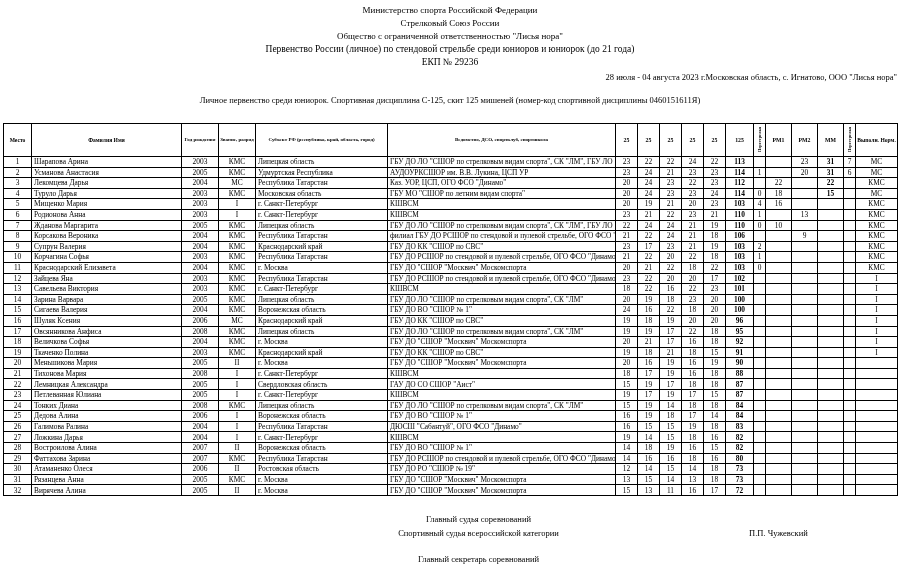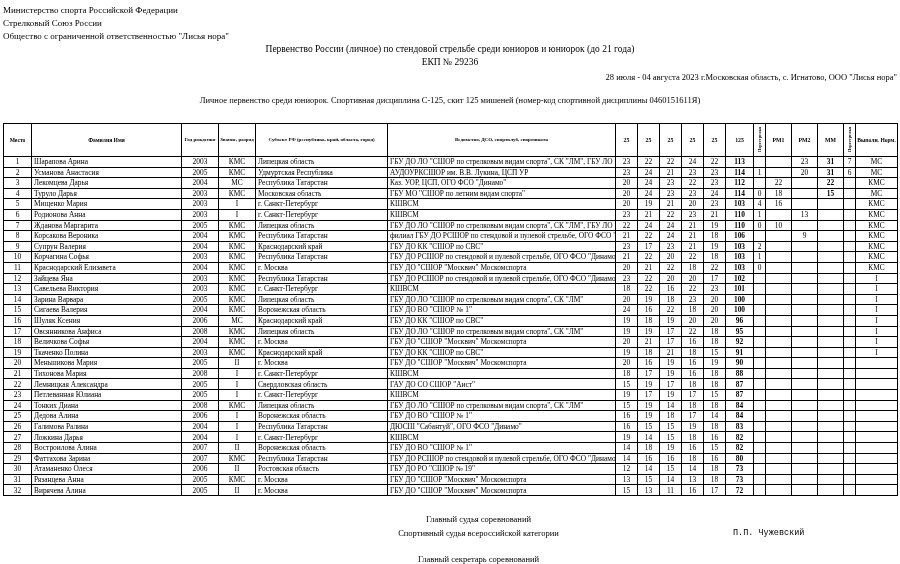--- a/index.html
+++ b/index.html
@@ -1,34 +1,34 @@
 <!DOCTYPE html>
 <html><head>
 <meta charset="utf-8">
 <style>
   html,body{margin:0;padding:0;background:#fff;color:#000;}
   body{width:900px;height:564px;font-family:"Liberation Serif", serif;overflow:hidden;}
   .doc{padding:4px 3px 0 3px;}
-  .hline{font-size:9px;line-height:13px;text-align:left;}
+  .hline{font-size:9px;line-height:13px;text-align:center;}
   .title-line{font-size:9.5px;font-weight:normal;line-height:13px;text-align:center;}
   .meta-row{display:flex;justify-content:flex-end;font-size:8.5px;margin-top:3px;}
   .caption{text-align:center;font-size:8.5px;margin-top:13px;margin-bottom:18px;}
   table.results{border-collapse:collapse;width:894px;table-layout:fixed;}
   .results th,.results td{border:1px solid #000;overflow:hidden;}
   .results th{font-size:5.6px;font-weight:bold;padding:1px;line-height:1.2;text-align:center;vertical-align:middle;white-space:normal;word-wrap:break-word;}
   .results thead tr{height:33px;}
   .results td{font-size:7.4px;height:9.6px;padding:0 2px;text-align:center;white-space:nowrap;line-height:1;}
   .results td.left{text-align:left;}
   .results td.bold{font-weight:bold;}
   th.vert span{display:inline-block;writing-mode:vertical-rl;transform:rotate(180deg);font-size:4.3px;font-weight:bold;max-height:31px;letter-spacing:0;}
   th.small{font-size:5px;}
   th.num{font-size:5.8px;}
   .footer{margin-top:17px;font-size:8.5px;text-align:center;}
   .frow{position:relative;padding-left:57px;line-height:13.5px;}
-  .fname{position:absolute;left:730px;top:0;font-family:Liberation Mono, monospace;}
+  .fname{position:absolute;left:746px;top:0;}
   .fgap{height:13px;}
 </style>
 </head>
 <body>
 
 <div class="doc">
 
   <div class="hline">Министерство спорта Российской Федерации</div>
   <div class="hline">Стрелковый Союз России</div>
   <div class="hline">Общество с ограниченной ответственностью "Лисья нора"</div>

